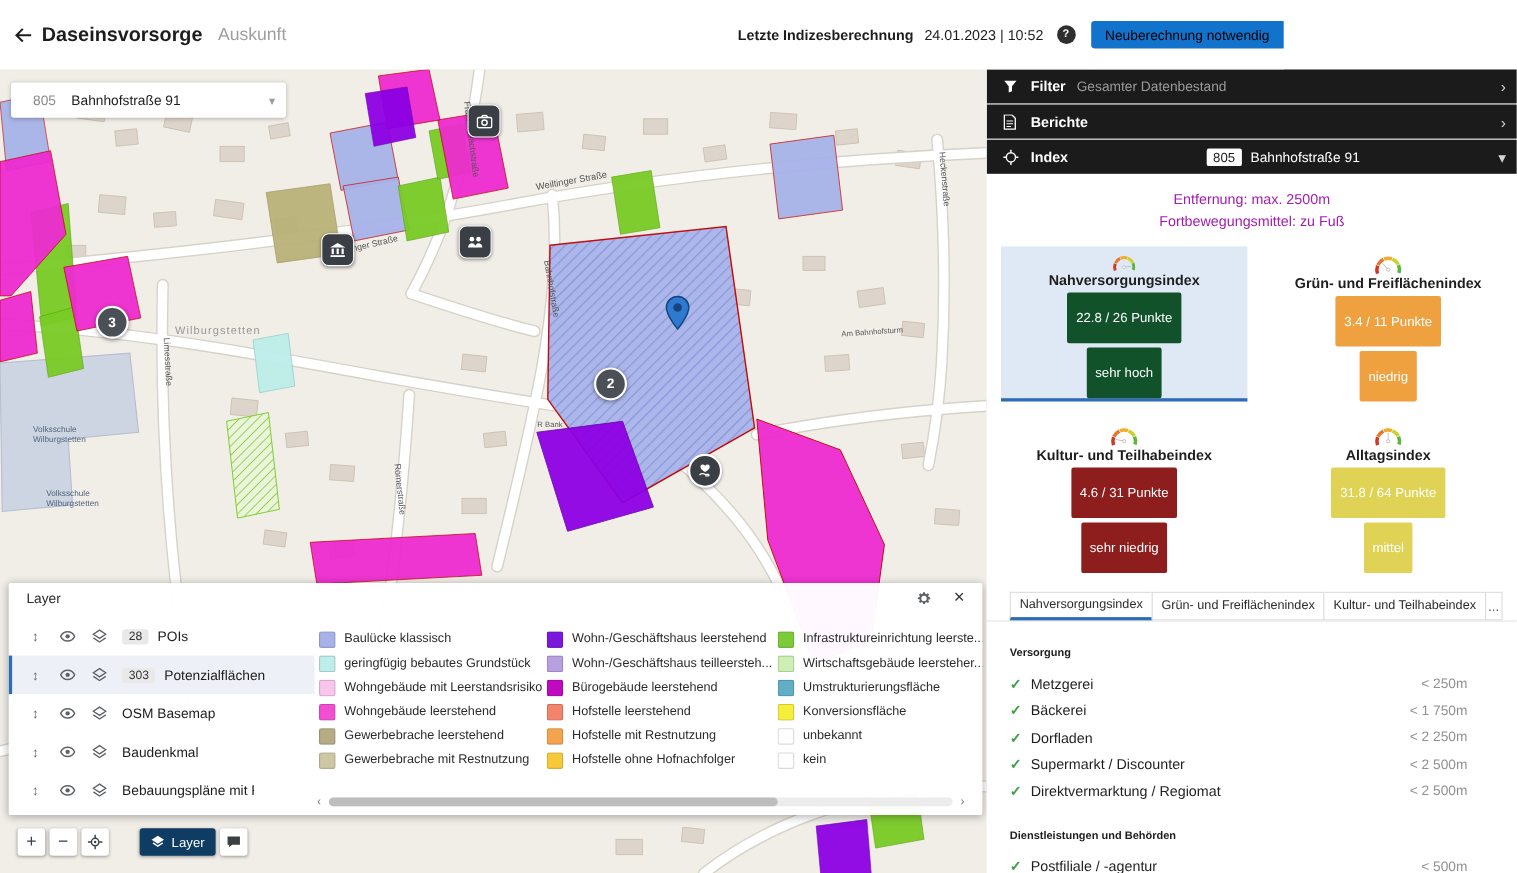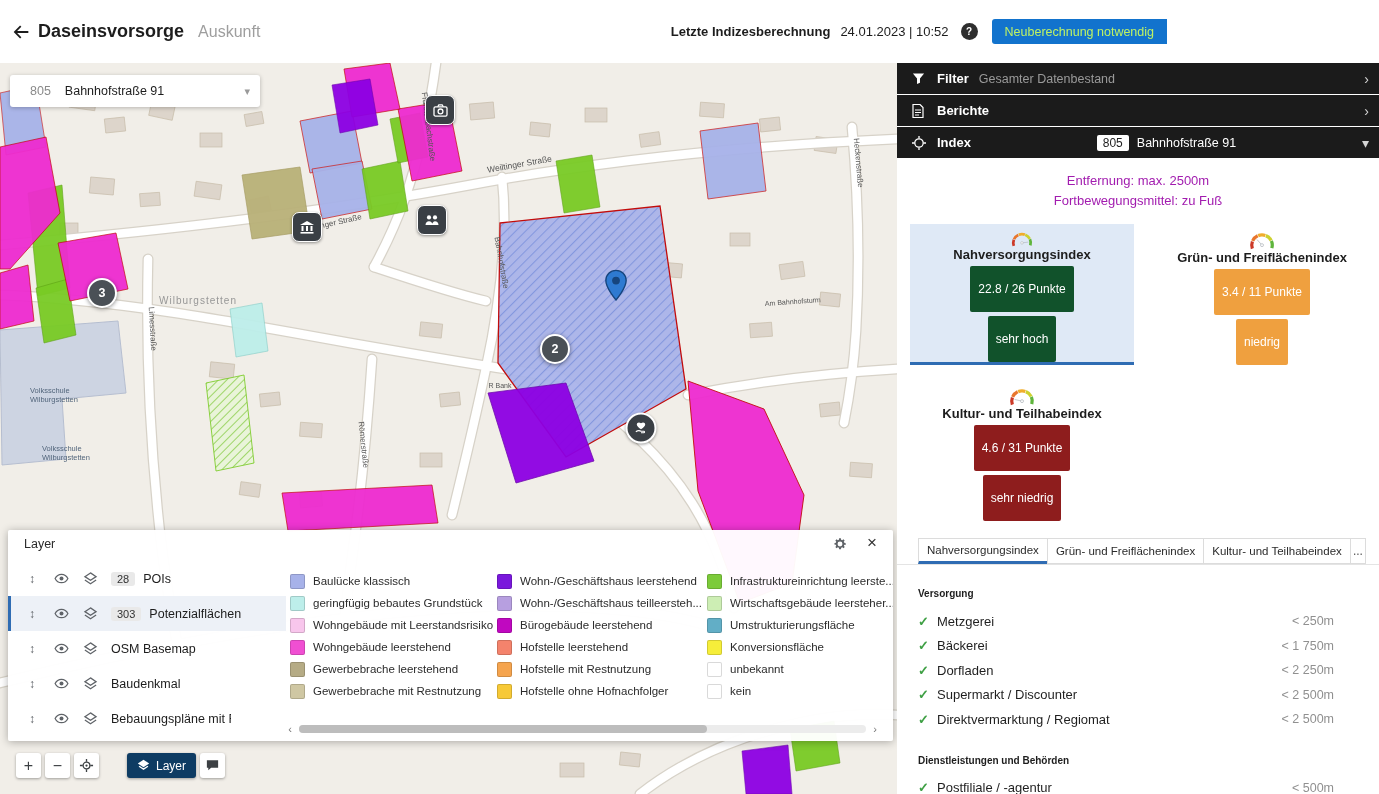--- a/index.html
+++ b/index.html
@@ -9,21 +9,21 @@
   
   .hdr{position:absolute;left:0;top:0;width:1167px;height:63px;background:#fff;display:flex;align-items:center;z-index:40;}
   .hdr-back{width:26px;height:26px;margin-left:8px;display:flex;align-items:center;justify-content:center;cursor:pointer;}
   .hdr-title{font-size:18px;font-weight:bold;margin-left:4px;}
   .hdr-sub{font-size:16px;color:#9e9e9e;margin-left:14px;}
   .hdr-right{margin-left:auto;display:flex;align-items:center;}
   .calc-label{font-size:13px;font-weight:bold;}
   .calc-value{font-size:13px;margin-left:10px;}
   .info-dot{width:17px;height:17px;border-radius:50%;background:#2e2e2e;color:#fff;font-size:10px;font-weight:bold;
             display:flex;align-items:center;justify-content:center;margin-left:12px;}
-  .recalc{margin-left:14px;height:25px;background:#1273cd;color:#bef264;font-size:12.5px;display:flex;align-items:center;
+  .recalc{margin-left:14px;height:25px;background:#1273cd;color:#000000;font-size:12.5px;display:flex;align-items:center;
           padding:0 13px;border-radius:3px 0 0 3px;cursor:pointer;white-space:nowrap;}
 
   
   .map{position:absolute;left:0;top:63px;width:897px;height:731px;background:#f1eee8;overflow:hidden;}
   .map svg.base{position:absolute;left:0;top:0;}
   .addr{position:absolute;left:10px;top:12px;width:250px;height:32px;background:#fff;border-radius:3px;
         box-shadow:0 1px 4px rgba(0,0,0,.25);display:flex;align-items:center;font-size:12.5px;z-index:5;cursor:pointer;}
   .addr-code{color:#8a8a8a;margin:0 14px 0 20px;}
   .addr-chev{margin-left:auto;margin-right:10px;color:#9a9a9a;font-size:11px;}
   .nmark{position:absolute;width:26px;height:26px;border-radius:50%;background:#4a5056;border:2.5px solid #fff;
@@ -558,20 +558,34 @@
             <path d="M50.8,20.8 A38,38 0 0 1 77.4,20.1" fill="none" stroke="#f0ad2c" stroke-width="12"></path>
             <path d="M79.2,20.8 A38,38 0 0 1 98.9,38.7" fill="none" stroke="#cdd12f" stroke-width="12"></path>
             <path d="M99.7,40.5 A38,38 0 0 1 101.3,67.1" fill="none" stroke="#5fb53c" stroke-width="12"></path>
             <line x1="65" y1="56" x2="37.7" y2="49.9" stroke="#aab0b6" stroke-width="2.5"></line>
             <circle cx="65" cy="56" r="5.5" fill="#fff" stroke="#aab0b6" stroke-width="2.5"></circle>
           </svg>
           <div class="card-name">Kultur- und Teilhabeindex</div>
           <div class="badge" style="background: rgb(142, 29, 29);">4.6 / 31 Punkte</div>
           <div class="badge" style="background: rgb(142, 29, 29);">sehr niedrig</div>
         </div>
+        <div class="card">
+          <svg width="130" height="74" viewBox="0 0 130 74" style="margin-top: 6px;">
+            <path d="M29.3,69.0 A38,38 0 0 1 29.5,42.4" fill="none" stroke="#cc3a28" stroke-width="12"></path>
+            <path d="M30.3,40.5 A38,38 0 0 1 48.9,21.6" fill="none" stroke="#e8762d" stroke-width="12"></path>
+            <path d="M50.8,20.8 A38,38 0 0 1 77.4,20.1" fill="none" stroke="#f0ad2c" stroke-width="12"></path>
+            <path d="M79.2,20.8 A38,38 0 0 1 98.9,38.7" fill="none" stroke="#cdd12f" stroke-width="12"></path>
+            <path d="M99.7,40.5 A38,38 0 0 1 101.3,67.1" fill="none" stroke="#5fb53c" stroke-width="12"></path>
+            <line x1="65" y1="56" x2="64.7" y2="28.0" stroke="#aab0b6" stroke-width="2.5"></line>
+            <circle cx="65" cy="56" r="5.5" fill="#fff" stroke="#aab0b6" stroke-width="2.5"></circle>
+          </svg>
+          <div class="card-name">Alltagsindex</div>
+          <div class="badge" style="background: rgb(223, 210, 84);">31.8 / 64 Punkte</div>
+          <div class="badge" style="background: rgb(223, 210, 84);">mittel</div>
+        </div>
       </div>
 
     <div class="tabs-base"></div>
     <div class="tabs" id="tabs">
         <div class="tab active">Nahversorgungsindex</div>
         <div class="tab">Grün- und Freiflächenindex</div>
         <div class="tab">Kultur- und Teilhabeindex</div>
         <div class="tab-more">...</div>
       </div>
 

